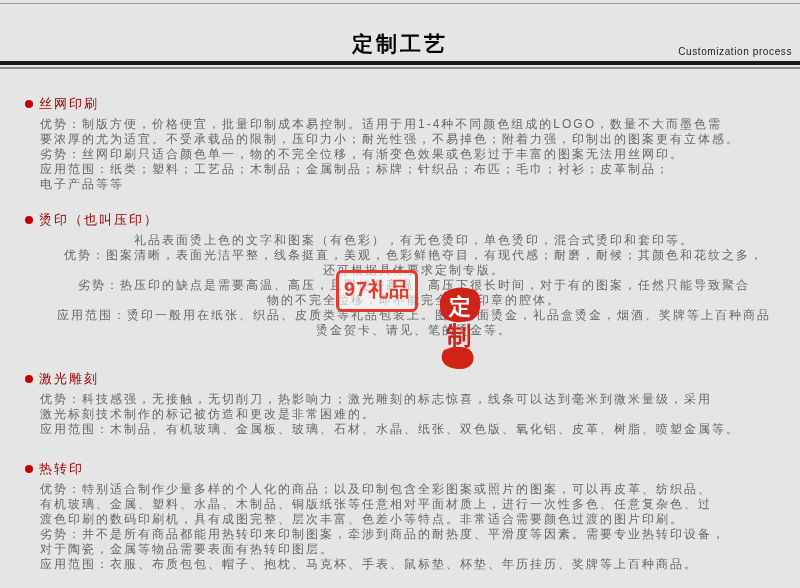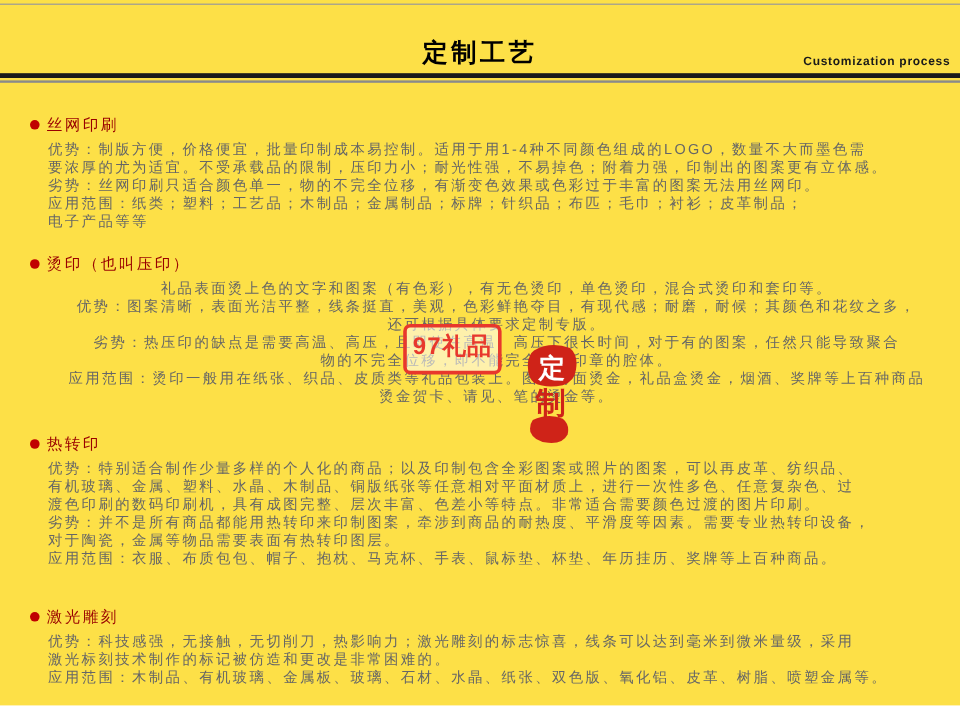--- a/index.html
+++ b/index.html
@@ -1,27 +1,27 @@
 <!DOCTYPE html>
 <html style="--heading-color: #990000; --bullet-color: #c00000; --body-color: #666666; --brand-red: #e8382c;"><head>
 <meta charset="utf-8">
 <style>
   html,body { margin:0; padding:0; background:#ffffff; }
   #page {
-    position:relative; width:800px; height:588px; background:#fde047;
+    position:relative; width:800px; height:588px; background:#e5e5e5;
     overflow:hidden; font-family:"Liberation Sans", sans-serif;
   }
   
   .top-hairline { position:absolute; top:3px; left:0; width:800px; height:1px; background:#9a9a9a; }
   .page-title {
     position:absolute; top:30px; left:0; width:800px; text-align:center;
     font-size:21px; font-weight:bold; color:#000; letter-spacing:3px;
   }
   .page-subtitle {
-    position:absolute; top:46px; right:8px; font-size:10px; font-weight:bold;
+    position:absolute; top:46px; right:8px; font-size:10px; font-weight:normal;
     color:#1a1a1a; letter-spacing:0.6px;
   }
   .rule-thick { position:absolute; top:61px; left:0; width:800px; height:4px; background:#1a1a1a; }
   .rule-thin  { position:absolute; top:67px; left:0; width:800px; height:2px; background:#8a8a8a; }
 
   
   .content { position:absolute; top:69px; left:0; width:800px; padding-left:25px; box-sizing:border-box; }
   .section { position:relative; }
   .sec1 { margin-top:28px; } .sec2 { margin-top:21px;text-align:center; } .sec3 { margin-top:25px; } .sec4 { margin-top:34px; }
   .sec-head { display:flex; align-items:center; height:14px;margin-top:16px; }
@@ -74,41 +74,41 @@
       </div>
       <div class="sec-body">礼品表面烫上色的文字和图案（有色彩），有无色烫印，单色烫印，混合式烫印和套印等。
 优势：图案清晰，表面光洁平整，线条挺直，美观，色彩鲜艳夺目，有现代感；耐磨，耐候；其颜色和花纹之多，
 还可根据具体要求定制专版。
 劣势：热压印的缺点是需要高温、高压，且即使在高温、高压下很长时间，对于有的图案，任然只能导致聚合
 物的不完全位移，即不能完全填充印章的腔体。
 应用范围：烫印一般用在纸张、织品、皮质类等礼品包装上。图书封面烫金，礼品盒烫金，烟酒、奖牌等上百种商品
 烫金贺卡、请见、笔的烫金等。</div>
     </div>
 
+    <div class="section sec4">
+      <div class="sec-head">
+        <span class="bullet"></span>
+        <span class="sec-title">激光雕刻</span>
+      </div>
+      <div class="sec-body">优势：科技感强，无接触，无切削刀，热影响力；激光雕刻的标志惊喜，线条可以达到毫米到微米量级，采用
+激光标刻技术制作的标记被仿造和更改是非常困难的。
+应用范围：木制品、有机玻璃、金属板、玻璃、石材、水晶、纸张、双色版、氧化铝、皮革、树脂、喷塑金属等。</div>
+    </div>
+
     <div class="section sec3">
       <div class="sec-head">
         <span class="bullet"></span>
         <span class="sec-title">热转印</span>
       </div>
       <div class="sec-body">优势：特别适合制作少量多样的个人化的商品；以及印制包含全彩图案或照片的图案，可以再皮革、纺织品、
 有机玻璃、金属、塑料、水晶、木制品、铜版纸张等任意相对平面材质上，进行一次性多色、任意复杂色、过
 渡色印刷的数码印刷机，具有成图完整、层次丰富、色差小等特点。非常适合需要颜色过渡的图片印刷。
 劣势：并不是所有商品都能用热转印来印制图案，牵涉到商品的耐热度、平滑度等因素。需要专业热转印设备，
 对于陶瓷，金属等物品需要表面有热转印图层。
 应用范围：衣服、布质包包、帽子、抱枕、马克杯、手表、鼠标垫、杯垫、年历挂历、奖牌等上百种商品。</div>
-    </div>
-
-    <div class="section sec4">
-      <div class="sec-head">
-        <span class="bullet"></span>
-        <span class="sec-title">激光雕刻</span>
-      </div>
-      <div class="sec-body">优势：科技感强，无接触，无切削刀，热影响力；激光雕刻的标志惊喜，线条可以达到毫米到微米量级，采用
-激光标刻技术制作的标记被仿造和更改是非常困难的。
-应用范围：木制品、有机玻璃、金属板、玻璃、石材、水晶、纸张、双色版、氧化铝、皮革、树脂、喷塑金属等。</div>
     </div>
 
   </div>
 
   <div class="watermark">97礼品</div>
 
   <svg class="seal" viewBox="0 0 46 84" xmlns="http://www.w3.org/2000/svg">
     <path d="M8,6 Q22,-2 38,4 Q45,10 43,22 Q42,32 32,35 Q18,38 8,33 Q2,28 3,16 Q4,9 8,6 Z" fill="#cf2318"></path>
     <text x="23" y="28" text-anchor="middle" font-size="22" fill="#ffffff" font-family="Liberation Sans, sans-serif" font-weight="bold">定</text>
     <text x="22" y="58" text-anchor="middle" font-size="25" fill="#cf2318" font-family="Liberation Sans, sans-serif" font-weight="bold">制</text>

